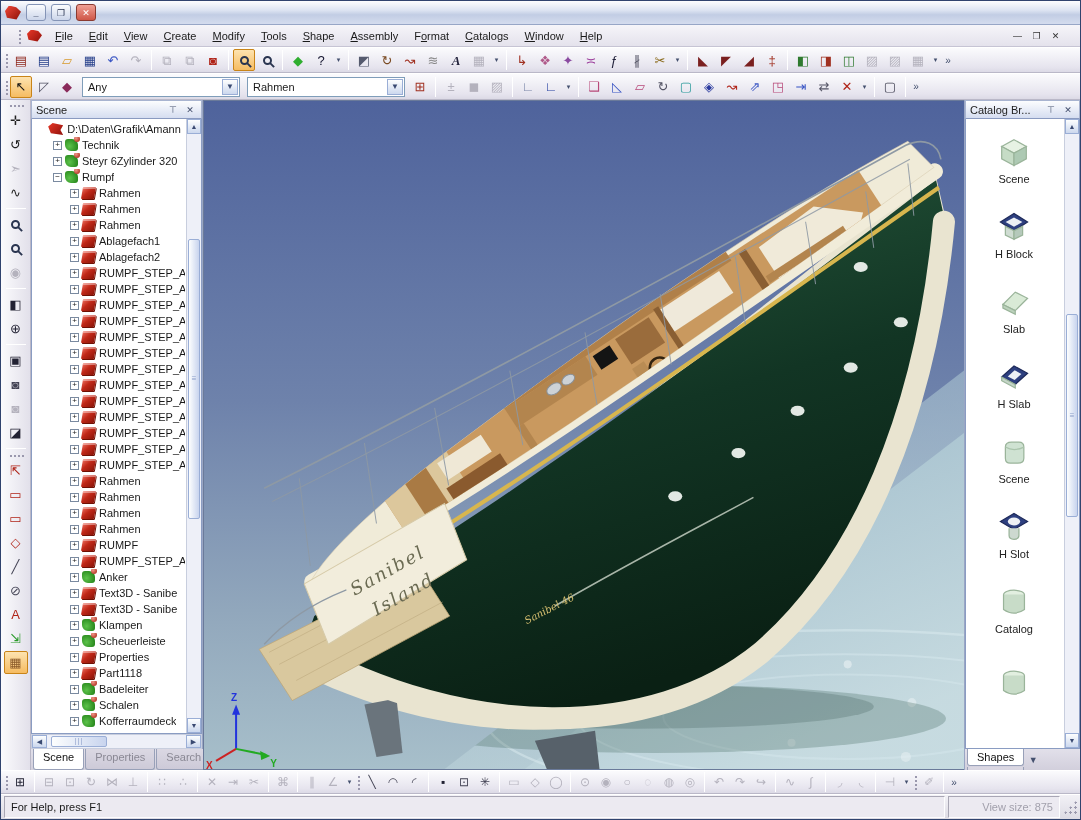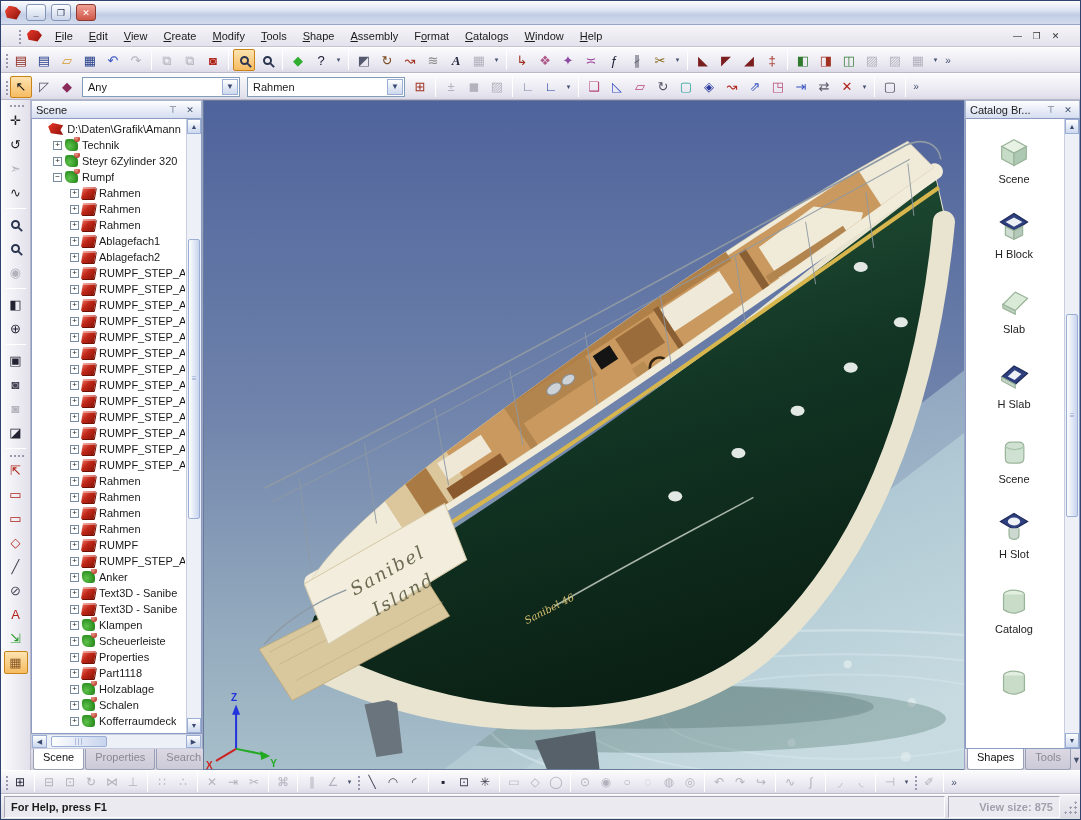--- a/index.html
+++ b/index.html
@@ -124,21 +124,21 @@
   .cat-label{color:#222;}
 
   
   .viewport{position:relative;min-width:0;min-height:0;border:1px solid #6a7a9a;border-right:none;overflow:hidden;}
   .viewport svg{display:block;width:100%;height:100%;}
 
   
   .statusbar{height:25px;flex:none;display:flex;align-items:center;gap:3px;padding:2px 3px;
     background:linear-gradient(#f2f1f6,#dddbe4);border-top:1px solid #fff;}
   .status-cell{height:22px;display:flex;align-items:center;padding:0 6px;
-    border:1px solid;border-color:#a8a6b4 #fdfdfe #fdfdfe #a8a6b4;background:#eceaf1;font-weight:bold;}
+    border:1px solid;border-color:#a8a6b4 #fdfdfe #fdfdfe #a8a6b4;background:#eceaf1;}
   .status-cell.main{flex:1;}
   .status-cell.view{width:112px;color:#a2a0ac;justify-content:flex-end;}
   .resize-grip{width:14px;height:14px;flex:none;
     background-image:radial-gradient(#9a98ad 1.2px,transparent 1.4px);background-size:5px 5px;
     clip-path:polygon(100% 0,100% 100%,0 100%);}
 </style>
 </head>
 <body>
 
 <div id="window">
@@ -642,21 +642,21 @@
               <span class="tlabel">Properties</span>
             </div>
             <div class="trow" style="padding-left: 38px;">
               <span class="texp">+</span>
               <span class="ti ti-part"></span>
               <span class="tlabel">Part1118</span>
             </div>
             <div class="trow" style="padding-left: 38px;">
               <span class="texp">+</span>
               <span class="ti ti-asm"></span>
-              <span class="tlabel">Holzablage</span>
+              <span class="tlabel">Badeleiter</span>
             </div>
             <div class="trow" style="padding-left: 38px;">
               <span class="texp">+</span>
               <span class="ti ti-asm"></span>
               <span class="tlabel">Schalen</span>
             </div>
             <div class="trow" style="padding-left: 38px;">
               <span class="texp">+</span>
               <span class="ti ti-asm"></span>
               <span class="tlabel">Kofferraumdeck</span>
@@ -894,21 +894,21 @@
           </div>
         <div class="vscroll">
           <div class="sb-btn">▲</div>
           <div class="sb-track">
             <div class="sb-thumb" style="top:30%;height:34%;"></div>
           </div>
           <div class="sb-btn">▼</div>
         </div>
       </div>
       <div class="tabstrip">
-        <span id="catalog-tabs" style="display:flex;gap:1px;">
+        <span id="catalog-tabs" style="display:flex;gap:1px;flex-direction:column;">
             <span class="ptab active">Shapes</span>
             <span class="ptab">Tools</span>
           </span>
         <span class="tab-chev">▼</span>
       </div>
     </div>
   </div>
 
   <div class="toolbar bottom" id="bottom-toolbar">
       <div class="grip"></div>

